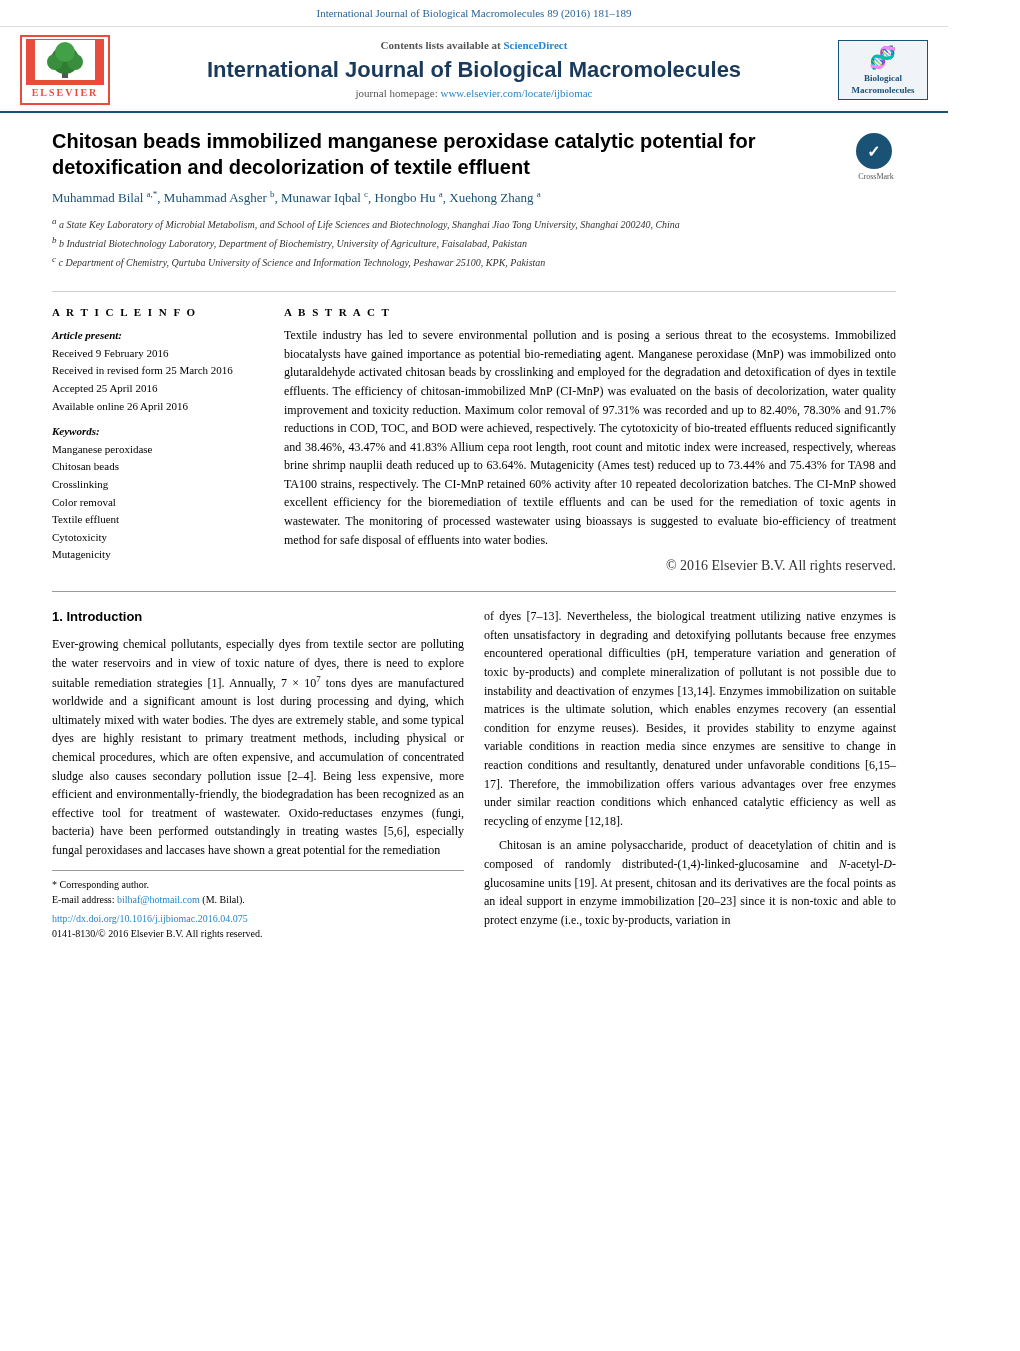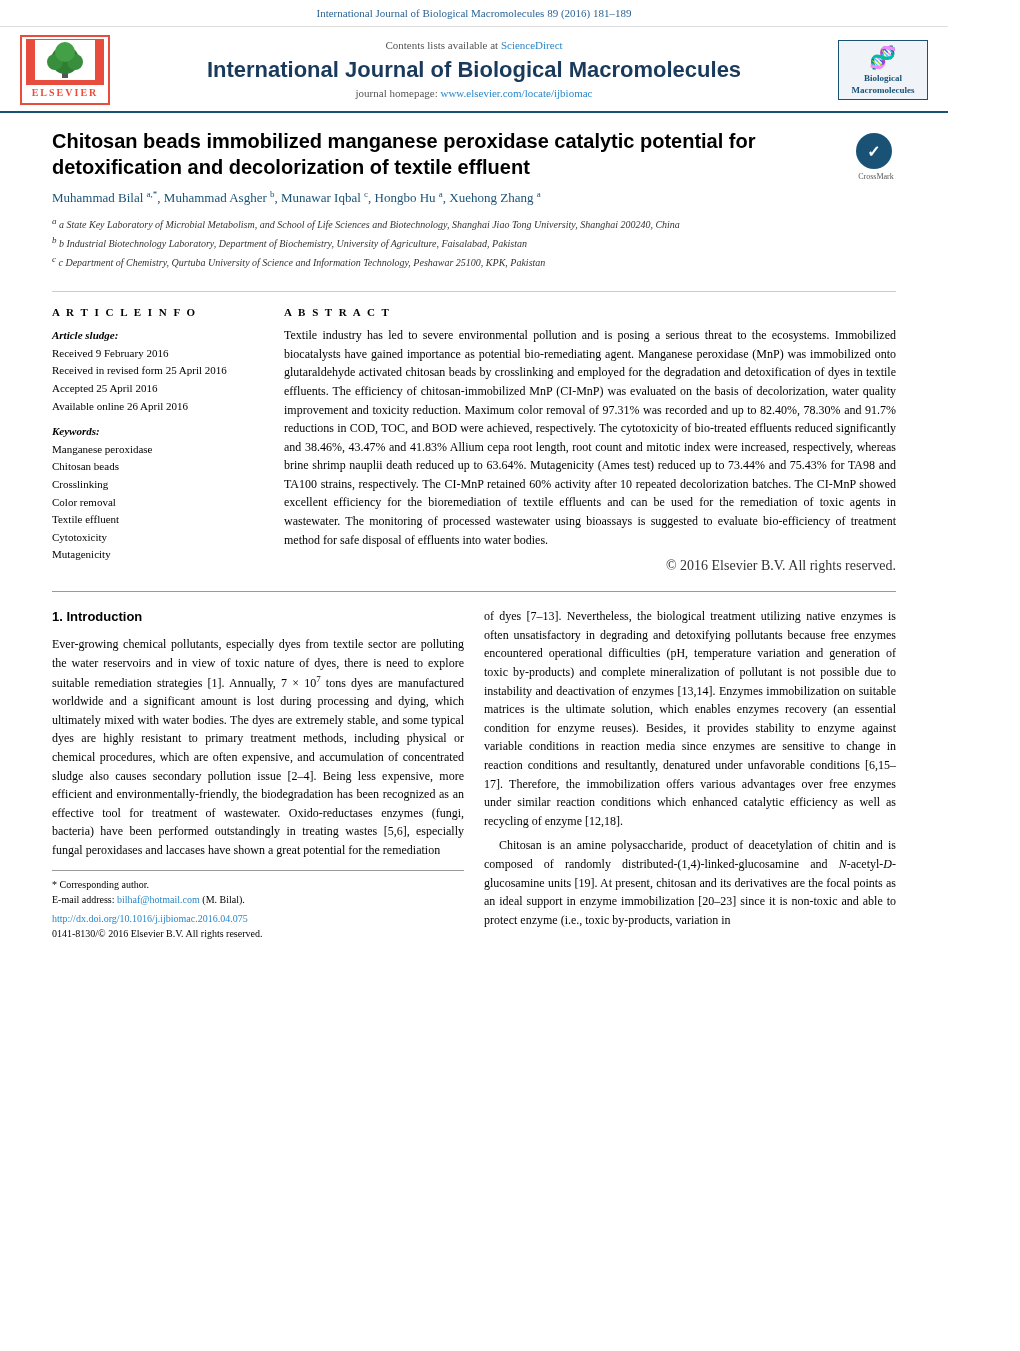--- a/index.html
+++ b/index.html
@@ -59,20 +59,21 @@
     }
     .journal-center {
       flex: 1;
       text-align: center;
       padding: 0 20px;
     }
     .contents-line {
       font-size: 11px;
       color: #555;
       margin-bottom: 3px;
+      font-weight: bold;
     }
     .contents-line a {
       color: #2a86c8;
       text-decoration: none;
     }
     .journal-title {
       font-size: 22px;
       font-weight: bold;
       color: #1a3a5c;
       font-family: Arial, sans-serif;
@@ -349,23 +350,23 @@
         <div style="font-size:8px; text-align:center; color:#555; margin-top:2px;">CrossMark</div>
       </div>
     </div>
 
     <div class="two-col">
 
       <div class="left-col">
         <div class="article-info-section">
           <div class="article-info-header">A R T I C L E   I N F O</div>
           <div class="article-info-subsection">
-            <div class="article-info-label">Article sludge:</div>
+            <div class="article-info-label">Article present:</div>
             <div>Received 9 February 2016</div>
-            <div>Received in revised form 25 April 2016</div>
+            <div>Received in revised form 25 March 2016</div>
             <div>Accepted 25 April 2016</div>
             <div>Available online 26 April 2016</div>
           </div>
           <div class="article-info-subsection">
             <div class="article-info-label">Keywords:</div>
             <div class="keywords-list">
               <div>Manganese peroxidase</div>
               <div>Chitosan beads</div>
               <div>Crosslinking</div>
               <div>Color removal</div>

